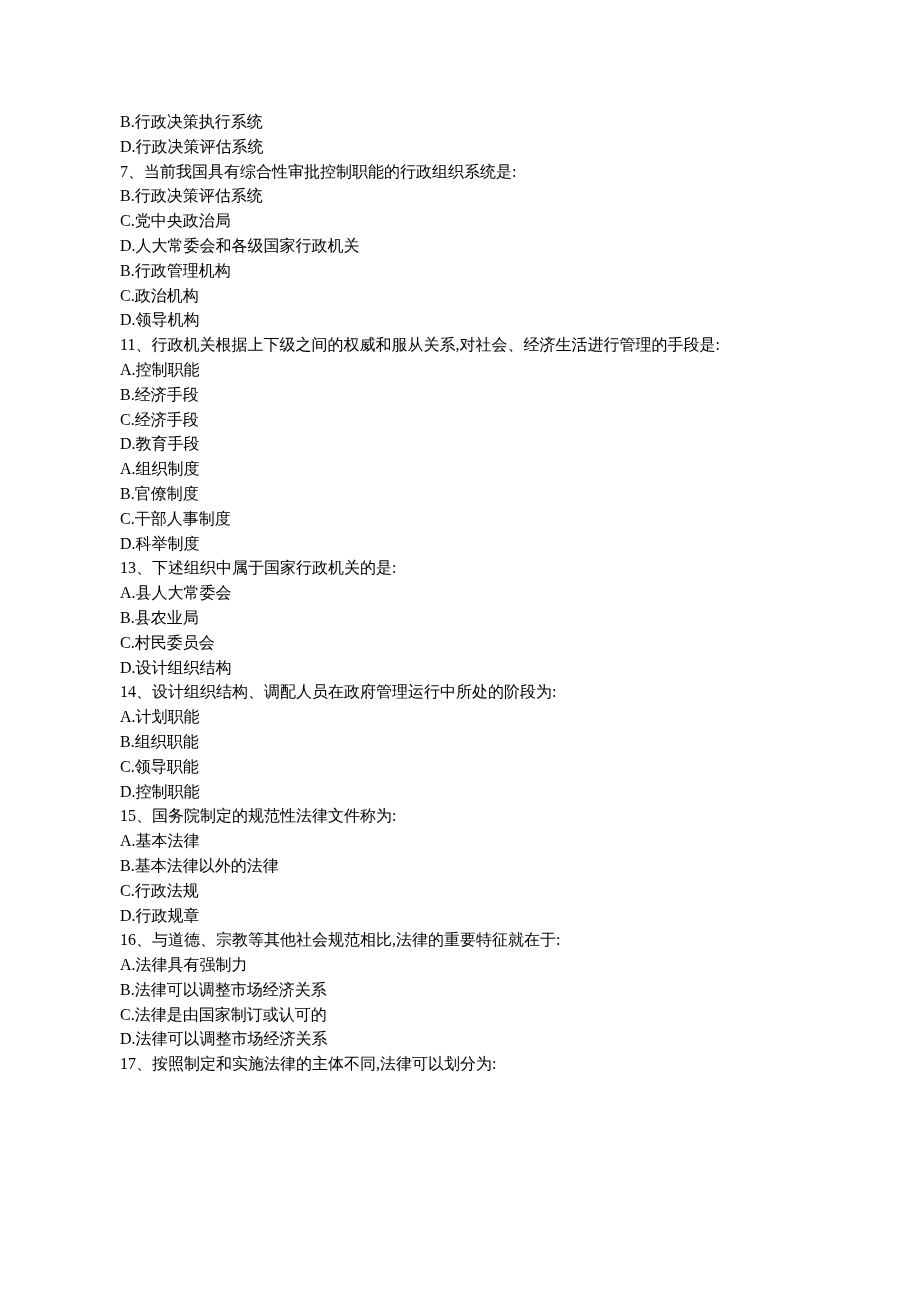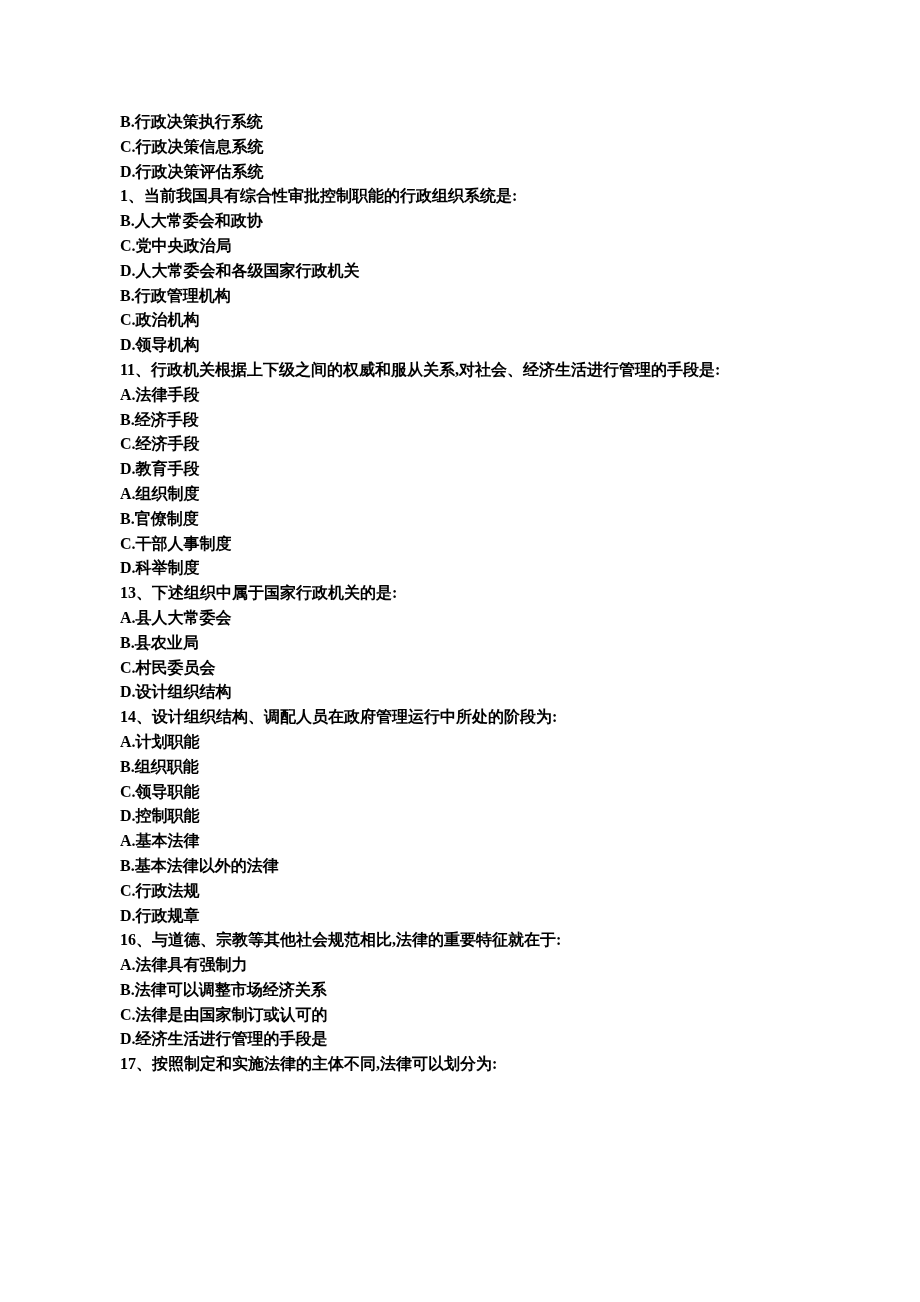--- a/index.html
+++ b/index.html
@@ -11,63 +11,62 @@
     width: 920px;
     min-height: 1302px;
     font-family: "SimSun", "宋体", "Songti SC", serif;
     font-size: 16px;
     color: #000000;
     line-height: 1.55;
   }
   .page {
     padding: 110px 0 0 120px;
     width: 700px;
-    font-weight: bold;
   }
   .line {
     display: block;
     white-space: pre;
   }
 </style>
 </head>
 <body>
 
 <div class="page">
   <span class="line">B.行政决策执行系统</span>
-  <span class="line">C.行政决策信息系统</span>
   <span class="line">D.行政决策评估系统</span>
-  <span class="line">1、当前我国具有综合性审批控制职能的行政组织系统是:</span>
-  <span class="line">B.人大常委会和政协</span>
+  <span class="line">7、当前我国具有综合性审批控制职能的行政组织系统是:</span>
+  <span class="line">B.行政决策评估系统</span>
   <span class="line">C.党中央政治局</span>
   <span class="line">D.人大常委会和各级国家行政机关</span>
   <span class="line">B.行政管理机构</span>
   <span class="line">C.政治机构</span>
   <span class="line">D.领导机构</span>
   <span class="line">11、行政机关根据上下级之间的权威和服从关系,对社会、经济生活进行管理的手段是:</span>
-  <span class="line">A.法律手段</span>
+  <span class="line">A.控制职能</span>
   <span class="line">B.经济手段</span>
   <span class="line">C.经济手段</span>
   <span class="line">D.教育手段</span>
   <span class="line">A.组织制度</span>
   <span class="line">B.官僚制度</span>
   <span class="line">C.干部人事制度</span>
   <span class="line">D.科举制度</span>
   <span class="line">13、下述组织中属于国家行政机关的是:</span>
   <span class="line">A.县人大常委会</span>
   <span class="line">B.县农业局</span>
   <span class="line">C.村民委员会</span>
   <span class="line">D.设计组织结构</span>
   <span class="line">14、设计组织结构、调配人员在政府管理运行中所处的阶段为:</span>
   <span class="line">A.计划职能</span>
   <span class="line">B.组织职能</span>
   <span class="line">C.领导职能</span>
   <span class="line">D.控制职能</span>
+  <span class="line">15、国务院制定的规范性法律文件称为:</span>
   <span class="line">A.基本法律</span>
   <span class="line">B.基本法律以外的法律</span>
   <span class="line">C.行政法规</span>
   <span class="line">D.行政规章</span>
   <span class="line">16、与道德、宗教等其他社会规范相比,法律的重要特征就在于:</span>
   <span class="line">A.法律具有强制力</span>
   <span class="line">B.法律可以调整市场经济关系</span>
   <span class="line">C.法律是由国家制订或认可的</span>
-  <span class="line">D.经济生活进行管理的手段是</span>
+  <span class="line">D.法律可以调整市场经济关系</span>
   <span class="line">17、按照制定和实施法律的主体不同,法律可以划分为:</span>
 </div>
 
 </body></html>

